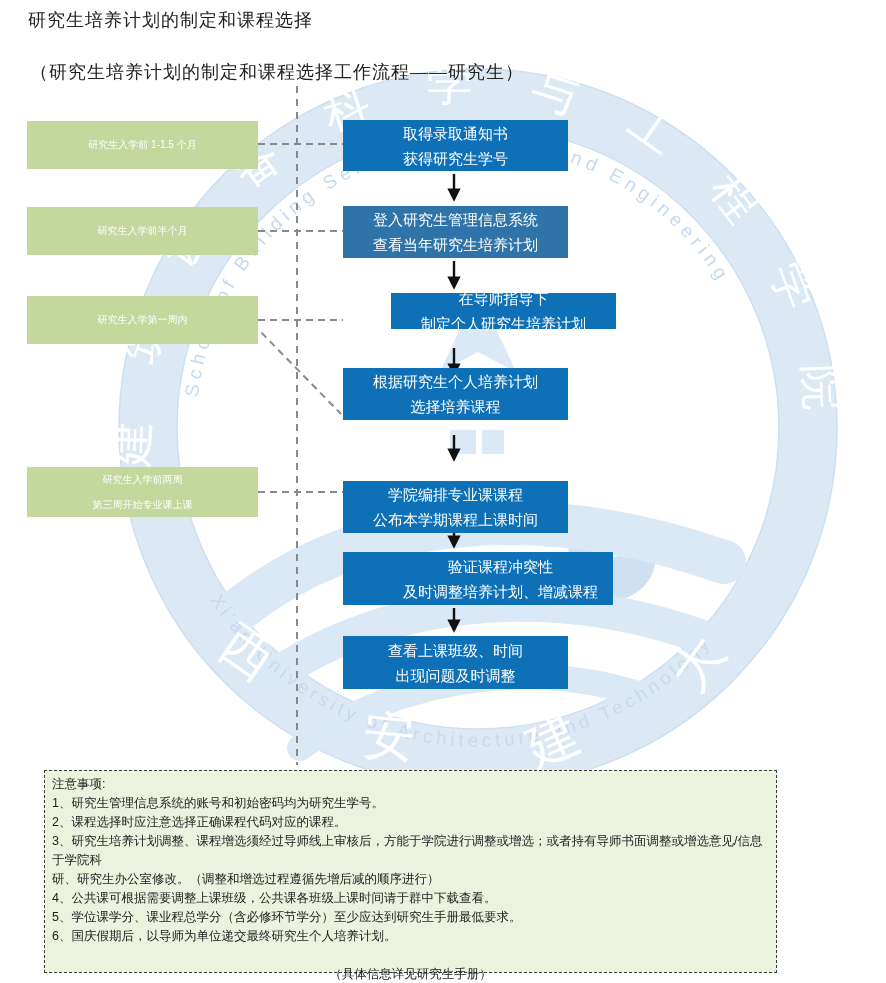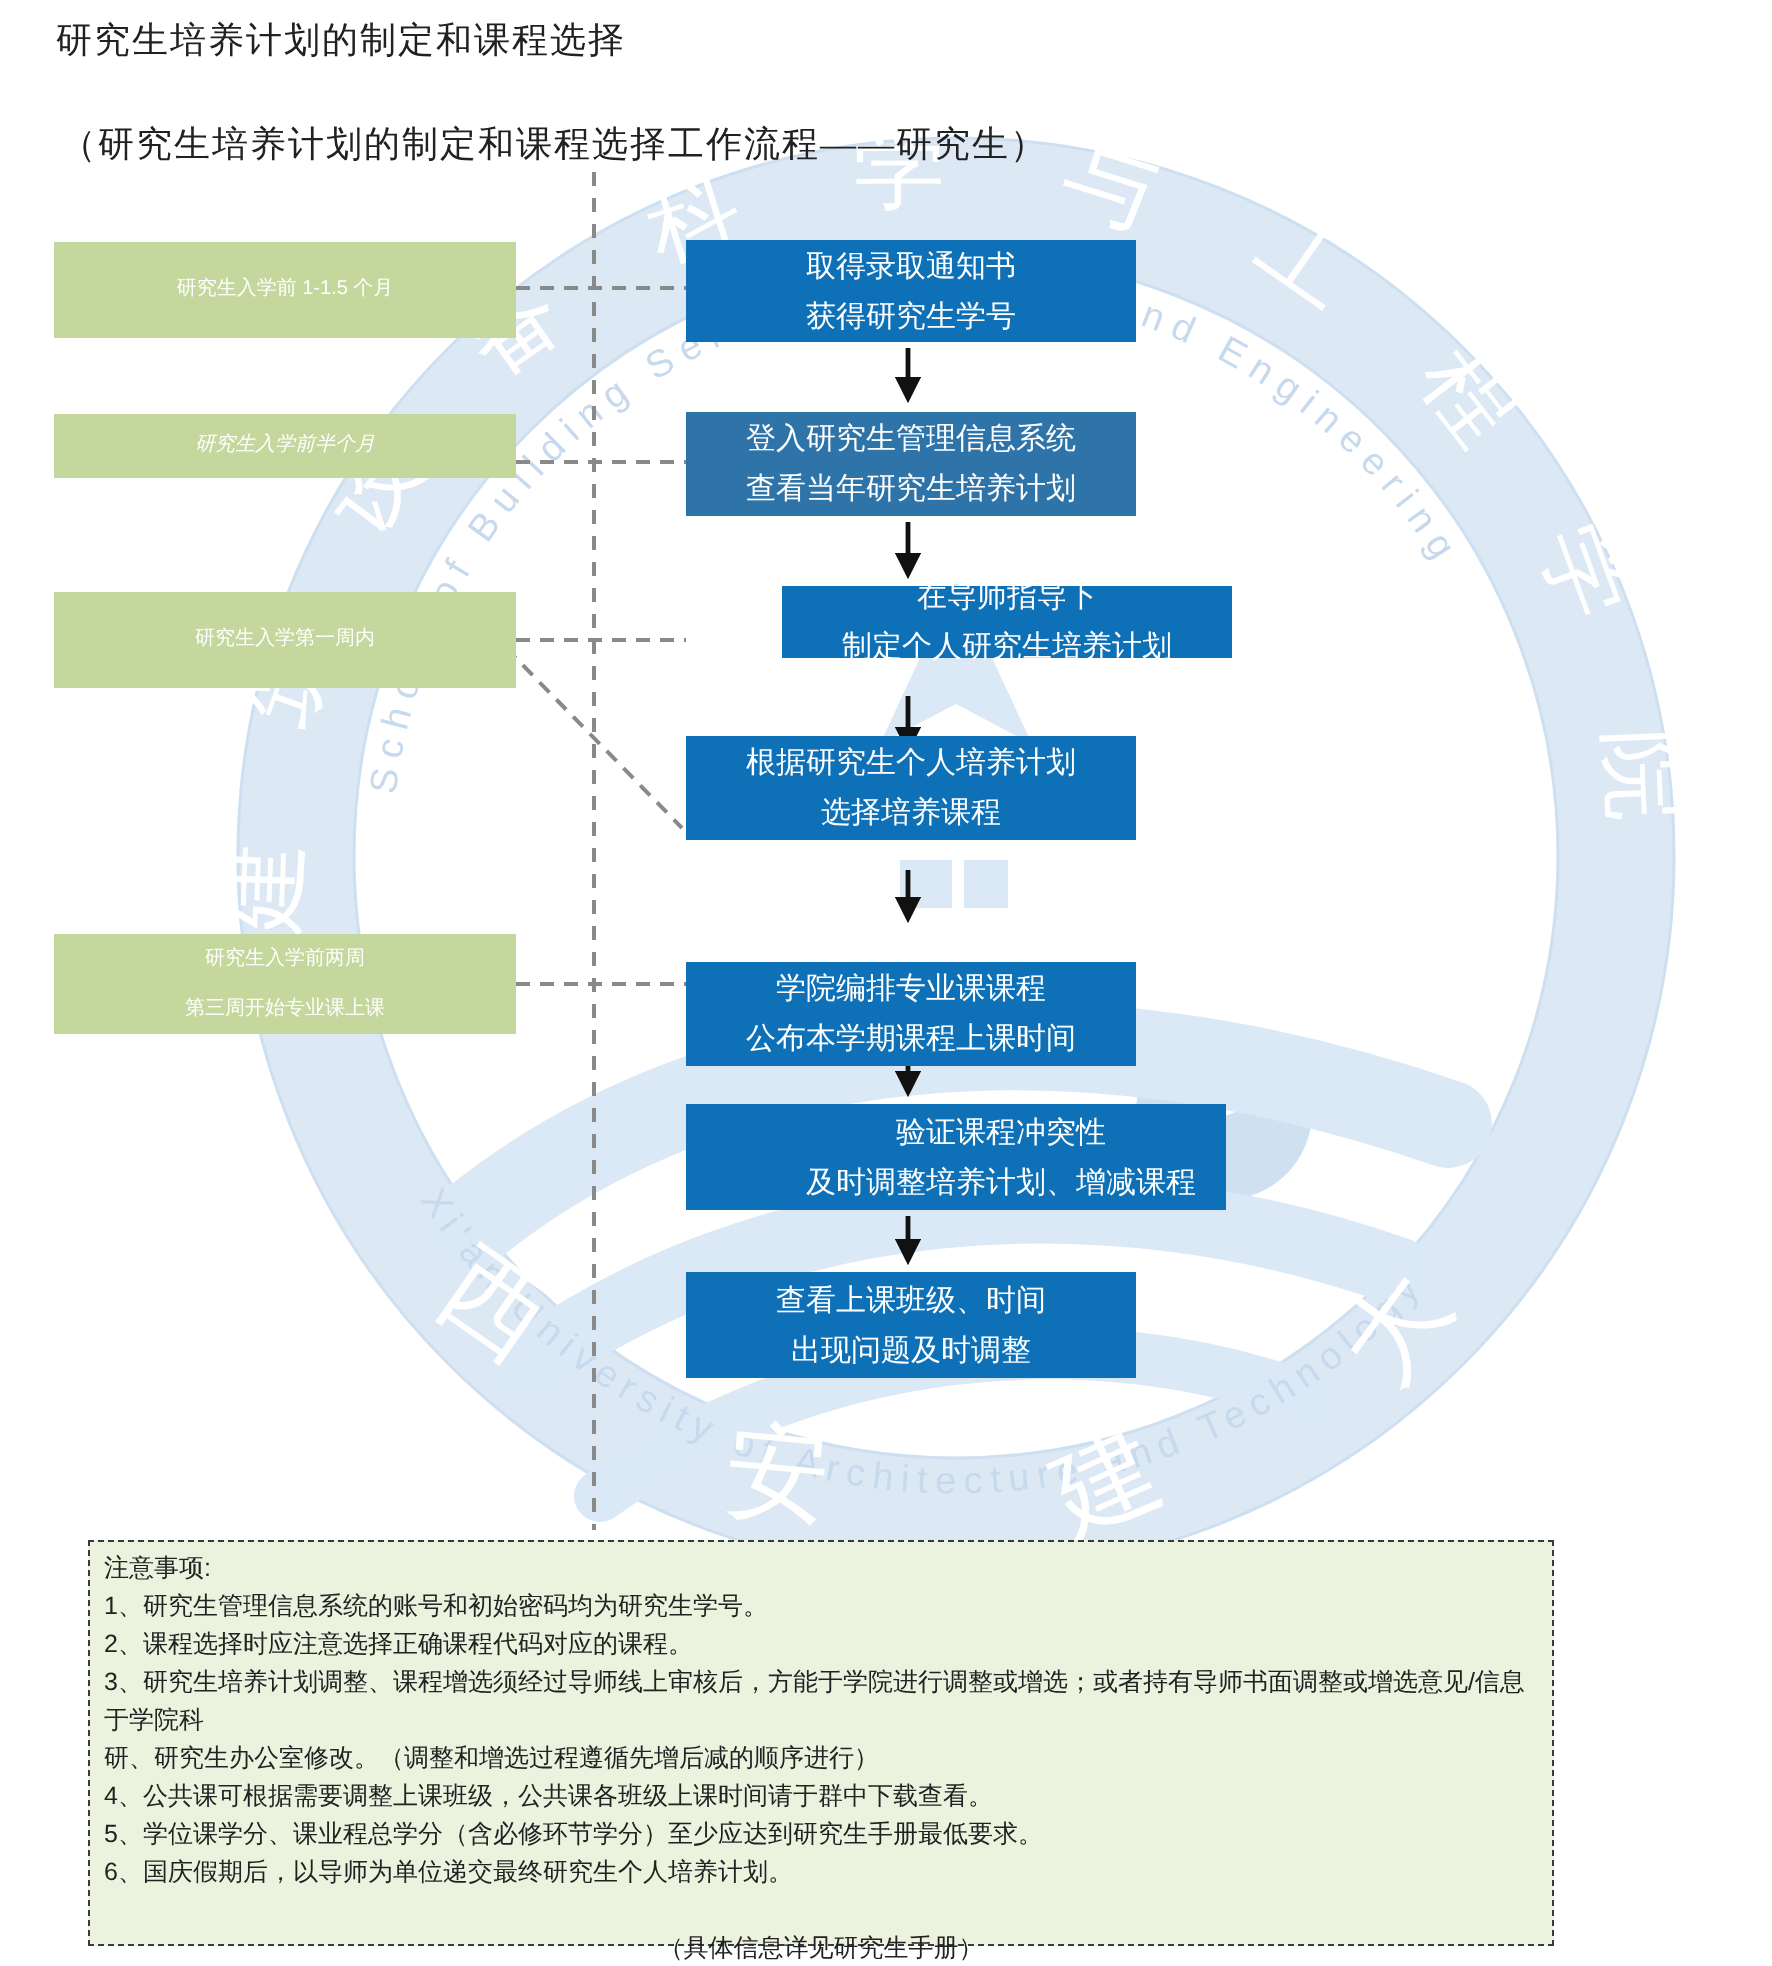--- a/index.html
+++ b/index.html
@@ -98,21 +98,21 @@
     <line x1="454" y1="520" x2="454" y2="546" stroke="#111111" stroke-width="2.4" marker-end="url(#arrowHead)"></line>
     <line x1="454" y1="608" x2="454" y2="630" stroke="#111111" stroke-width="2.4" marker-end="url(#arrowHead)"></line>
   </svg>
 
   <div class="title">研究生培养计划的制定和课程选择</div>
   <div class="subtitle">（研究生培养计划的制定和课程选择工作流程——研究生）</div>
 
   <div class="gbox" style="top:121px;height:48px;">
     <span>研究生入学前 1-1.5 个月</span>
   </div>
-  <div class="gbox" style="top:207px;height:32px;font-style:italic;">
+  <div class="gbox" style="top:207px;height:48px;">
     <span>研究生入学前半个月</span>
   </div>
   <div class="gbox" style="top:296px;height:48px;">
     <span>研究生入学第一周内</span>
   </div>
   <div class="gbox" style="top:467px;height:50px;line-height:25px;">
     <span>研究生入学前两周</span>
     <span>第三周开始专业课上课</span>
   </div>
 

